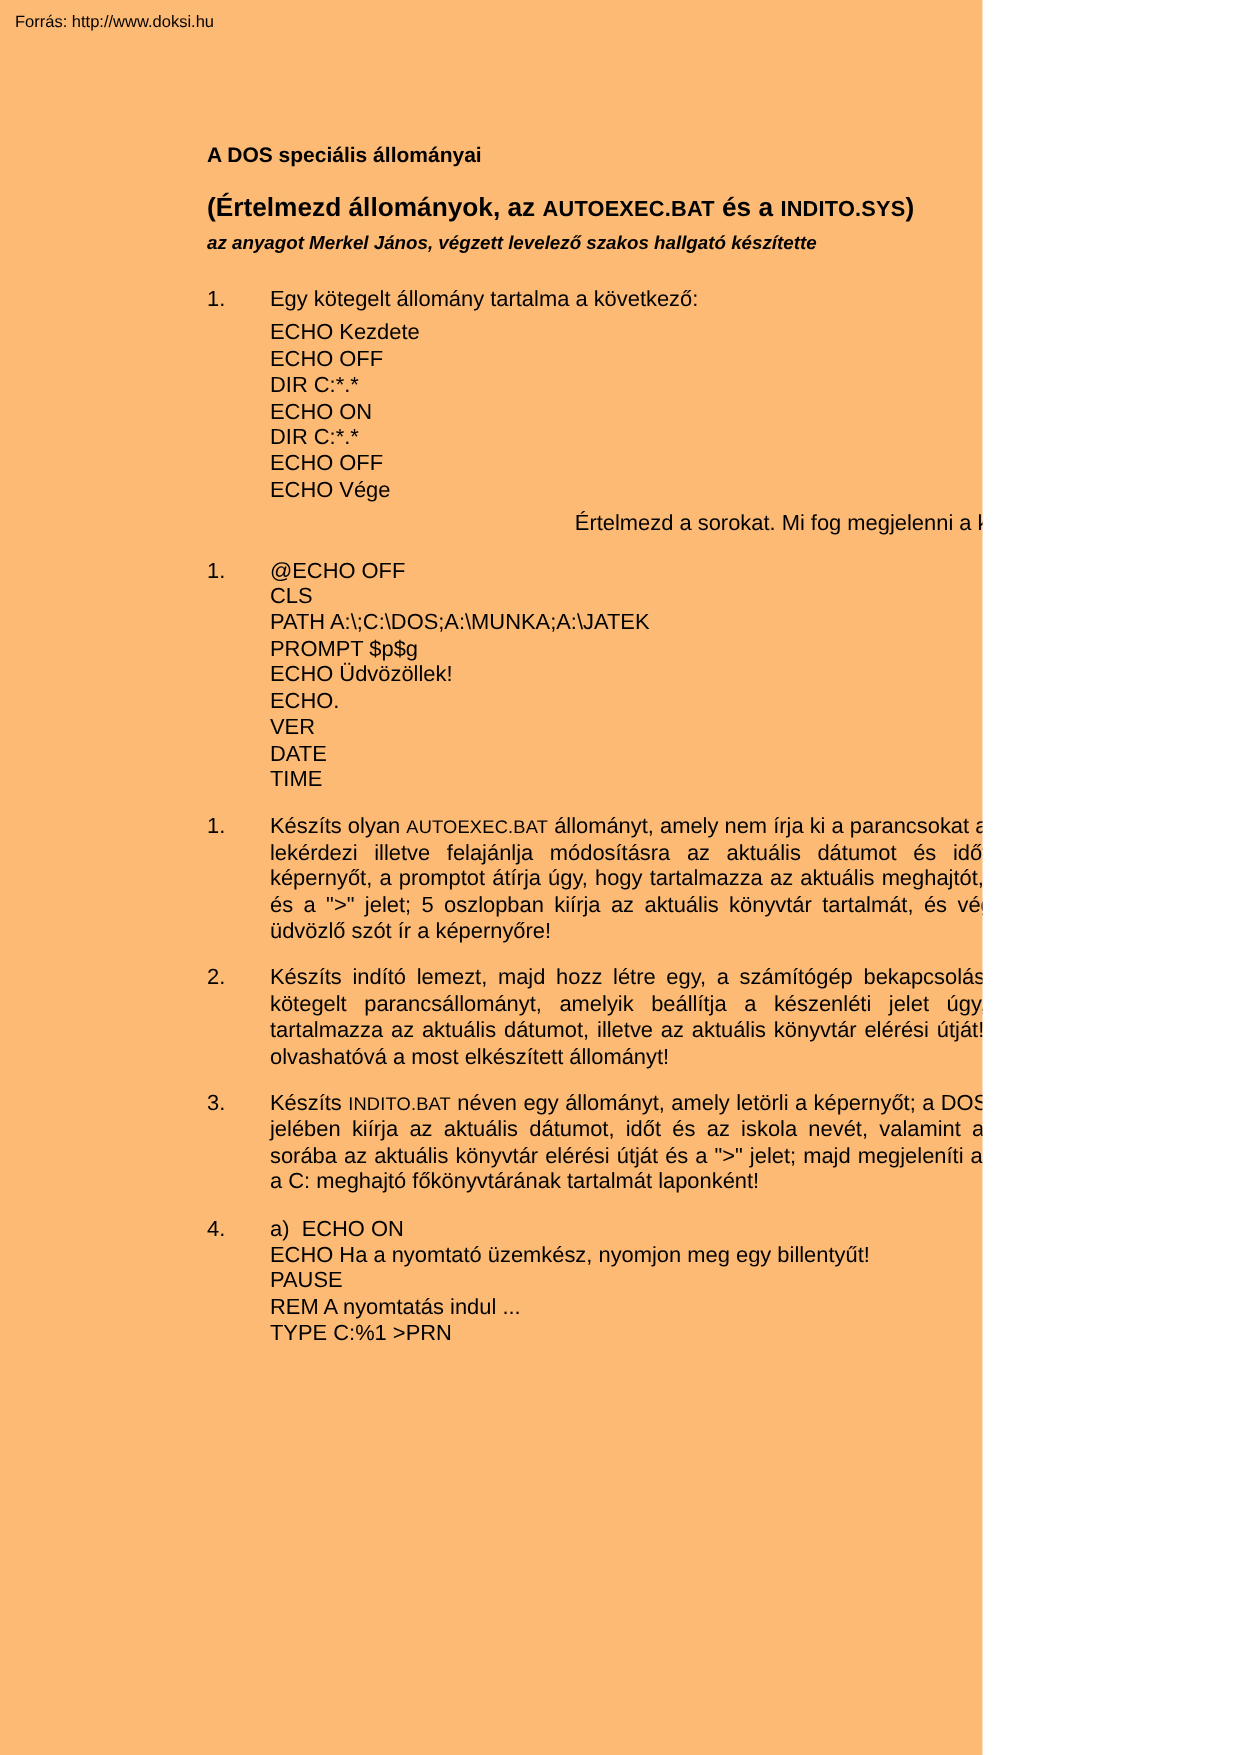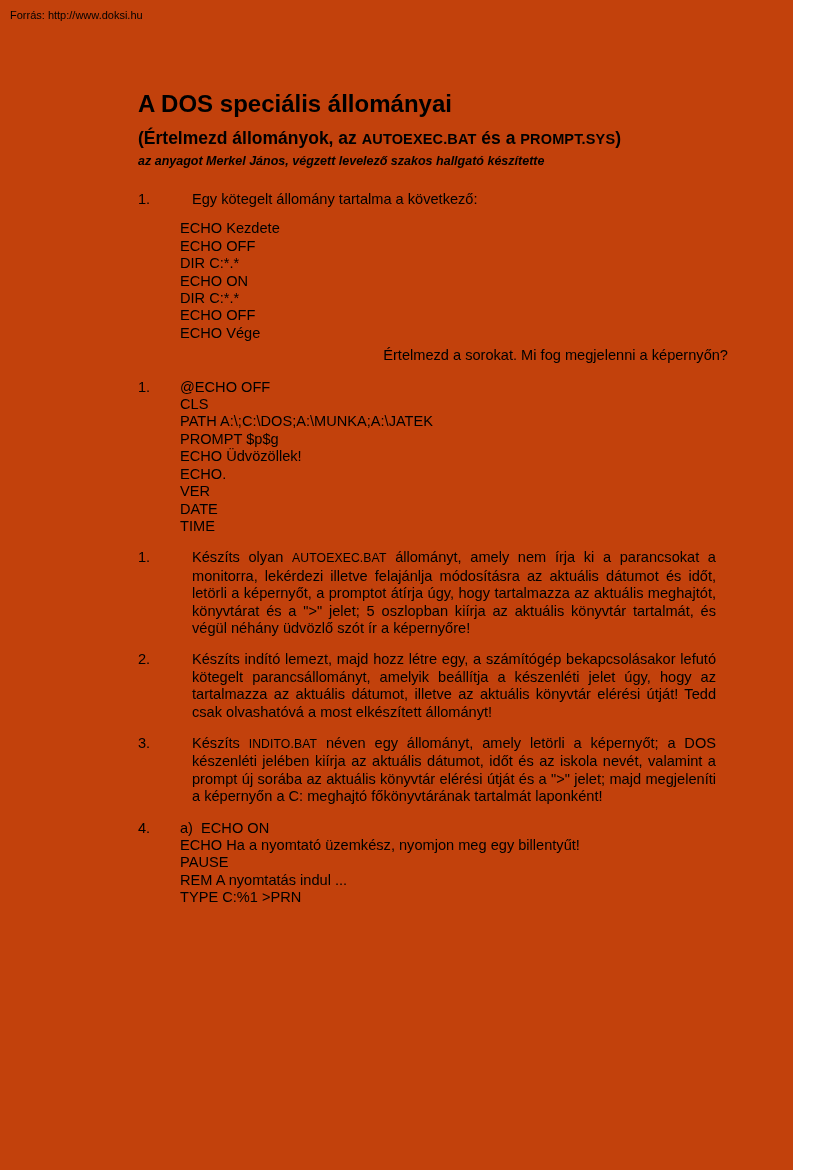--- a/index.html
+++ b/index.html
@@ -1,20 +1,20 @@
 <!DOCTYPE html>
 <html lang="hu"><head>
 <meta charset="utf-8">
 <style>
   html, body { margin: 0; padding: 0; background: #ffffff; }
   .page {
     position: relative;
-    width: 793px;
+    width: 655px;
     height: 1170px;
-    background: #c2410c;
+    background: #fdba74;
     color: #000000;
     font-family: "Liberation Sans", "DejaVu Sans", sans-serif;
     overflow: hidden;
   }
   .source-line {
     position: absolute;
     left: 10px;
     top: 9px;
     font-size: 11px;
     line-height: 13px;
@@ -23,21 +23,21 @@
   .content {
     position: absolute;
     left: 138px;
     top: 0;
     width: 590px;
     font-size: 14.6px;
     line-height: 17.4px;
   }
   h1.title {
     margin: 92px 0 13px 0;
-    font-size: 24px;
+    font-size: 14px;
     line-height: 23px;
     font-weight: bold;
   }
   .subtitle {
     margin: 2px 0 0 0;
     font-size: 17.5px;
     line-height: 21px;
     font-weight: bold;
   }
   .subtitle .fileb {
@@ -56,21 +56,21 @@
     padding-left: 42px;
     margin-top: 14px;
   }
   .item.first { margin-top: 22px; }
   .item .num {
     position: absolute;
     left: 0;
     top: 0;
   }
   .item p {
-    margin: 12px;
+    margin: 0;
     text-align: justify;
   }
   .item p.short { text-align: left; }
   .file {
     font-size: 12.2px;
     letter-spacing: 0.01em;
   }
   .code {
     margin: 5px 0 0 0;
     white-space: pre-wrap;
@@ -86,21 +86,21 @@
 <body>
 
 <div class="page">
 
   <div class="source-line">Forrás: http://www.doksi.hu</div>
 
   <div class="content">
 
     <h1 class="title">A DOS speciális állományai</h1>
 
-    <div class="subtitle"><span>(Értelmezd állományok, az </span><span class="fileb">AUTOEXEC.BAT</span><span> és a </span><span class="fileb">PROMPT.SYS</span><span>)</span></div>
+    <div class="subtitle"><span>(Értelmezd állományok, az </span><span class="fileb">AUTOEXEC.BAT</span><span> és a </span><span class="fileb">INDITO.SYS</span><span>)</span></div>
 
     <div class="byline">az anyagot Merkel János, végzett levelező szakos hallgató készítette</div>
 
     <div class="item first">
       <span class="num">1.</span>
       <p class="short">Egy kötegelt állomány tartalma a következő:</p>
       <div class="code">ECHO Kezdete
 ECHO OFF
 DIR C:*.*
 ECHO ON

